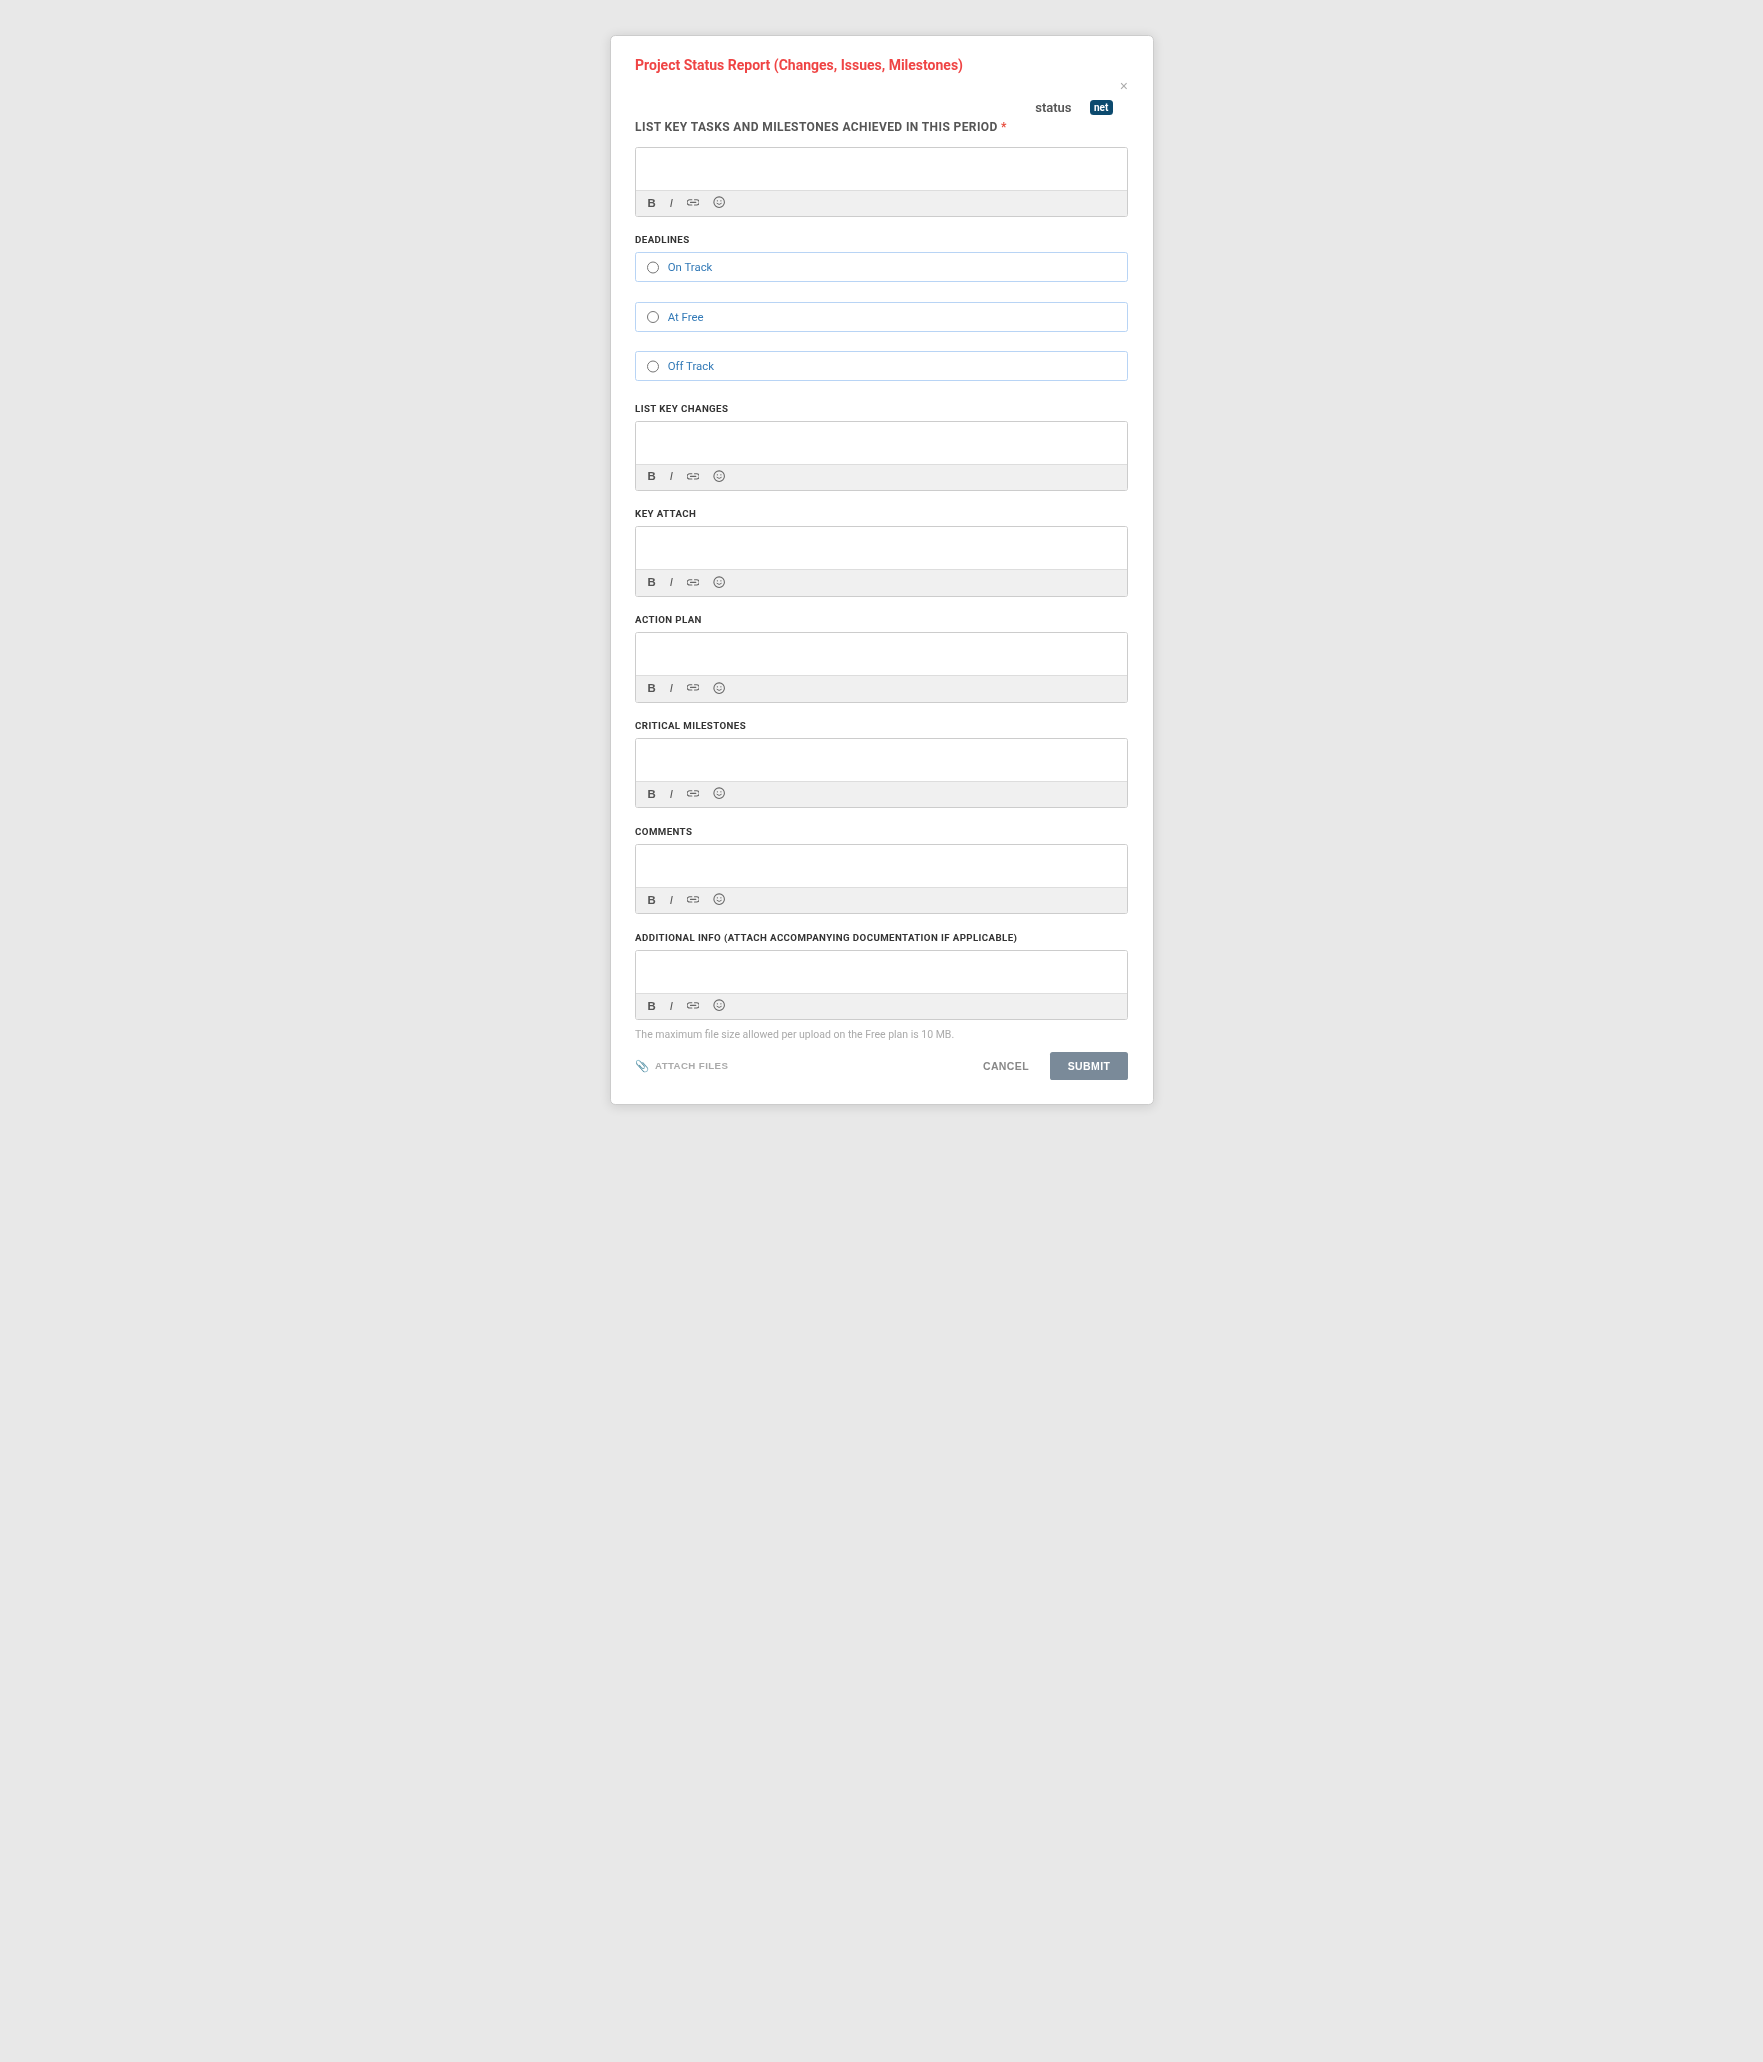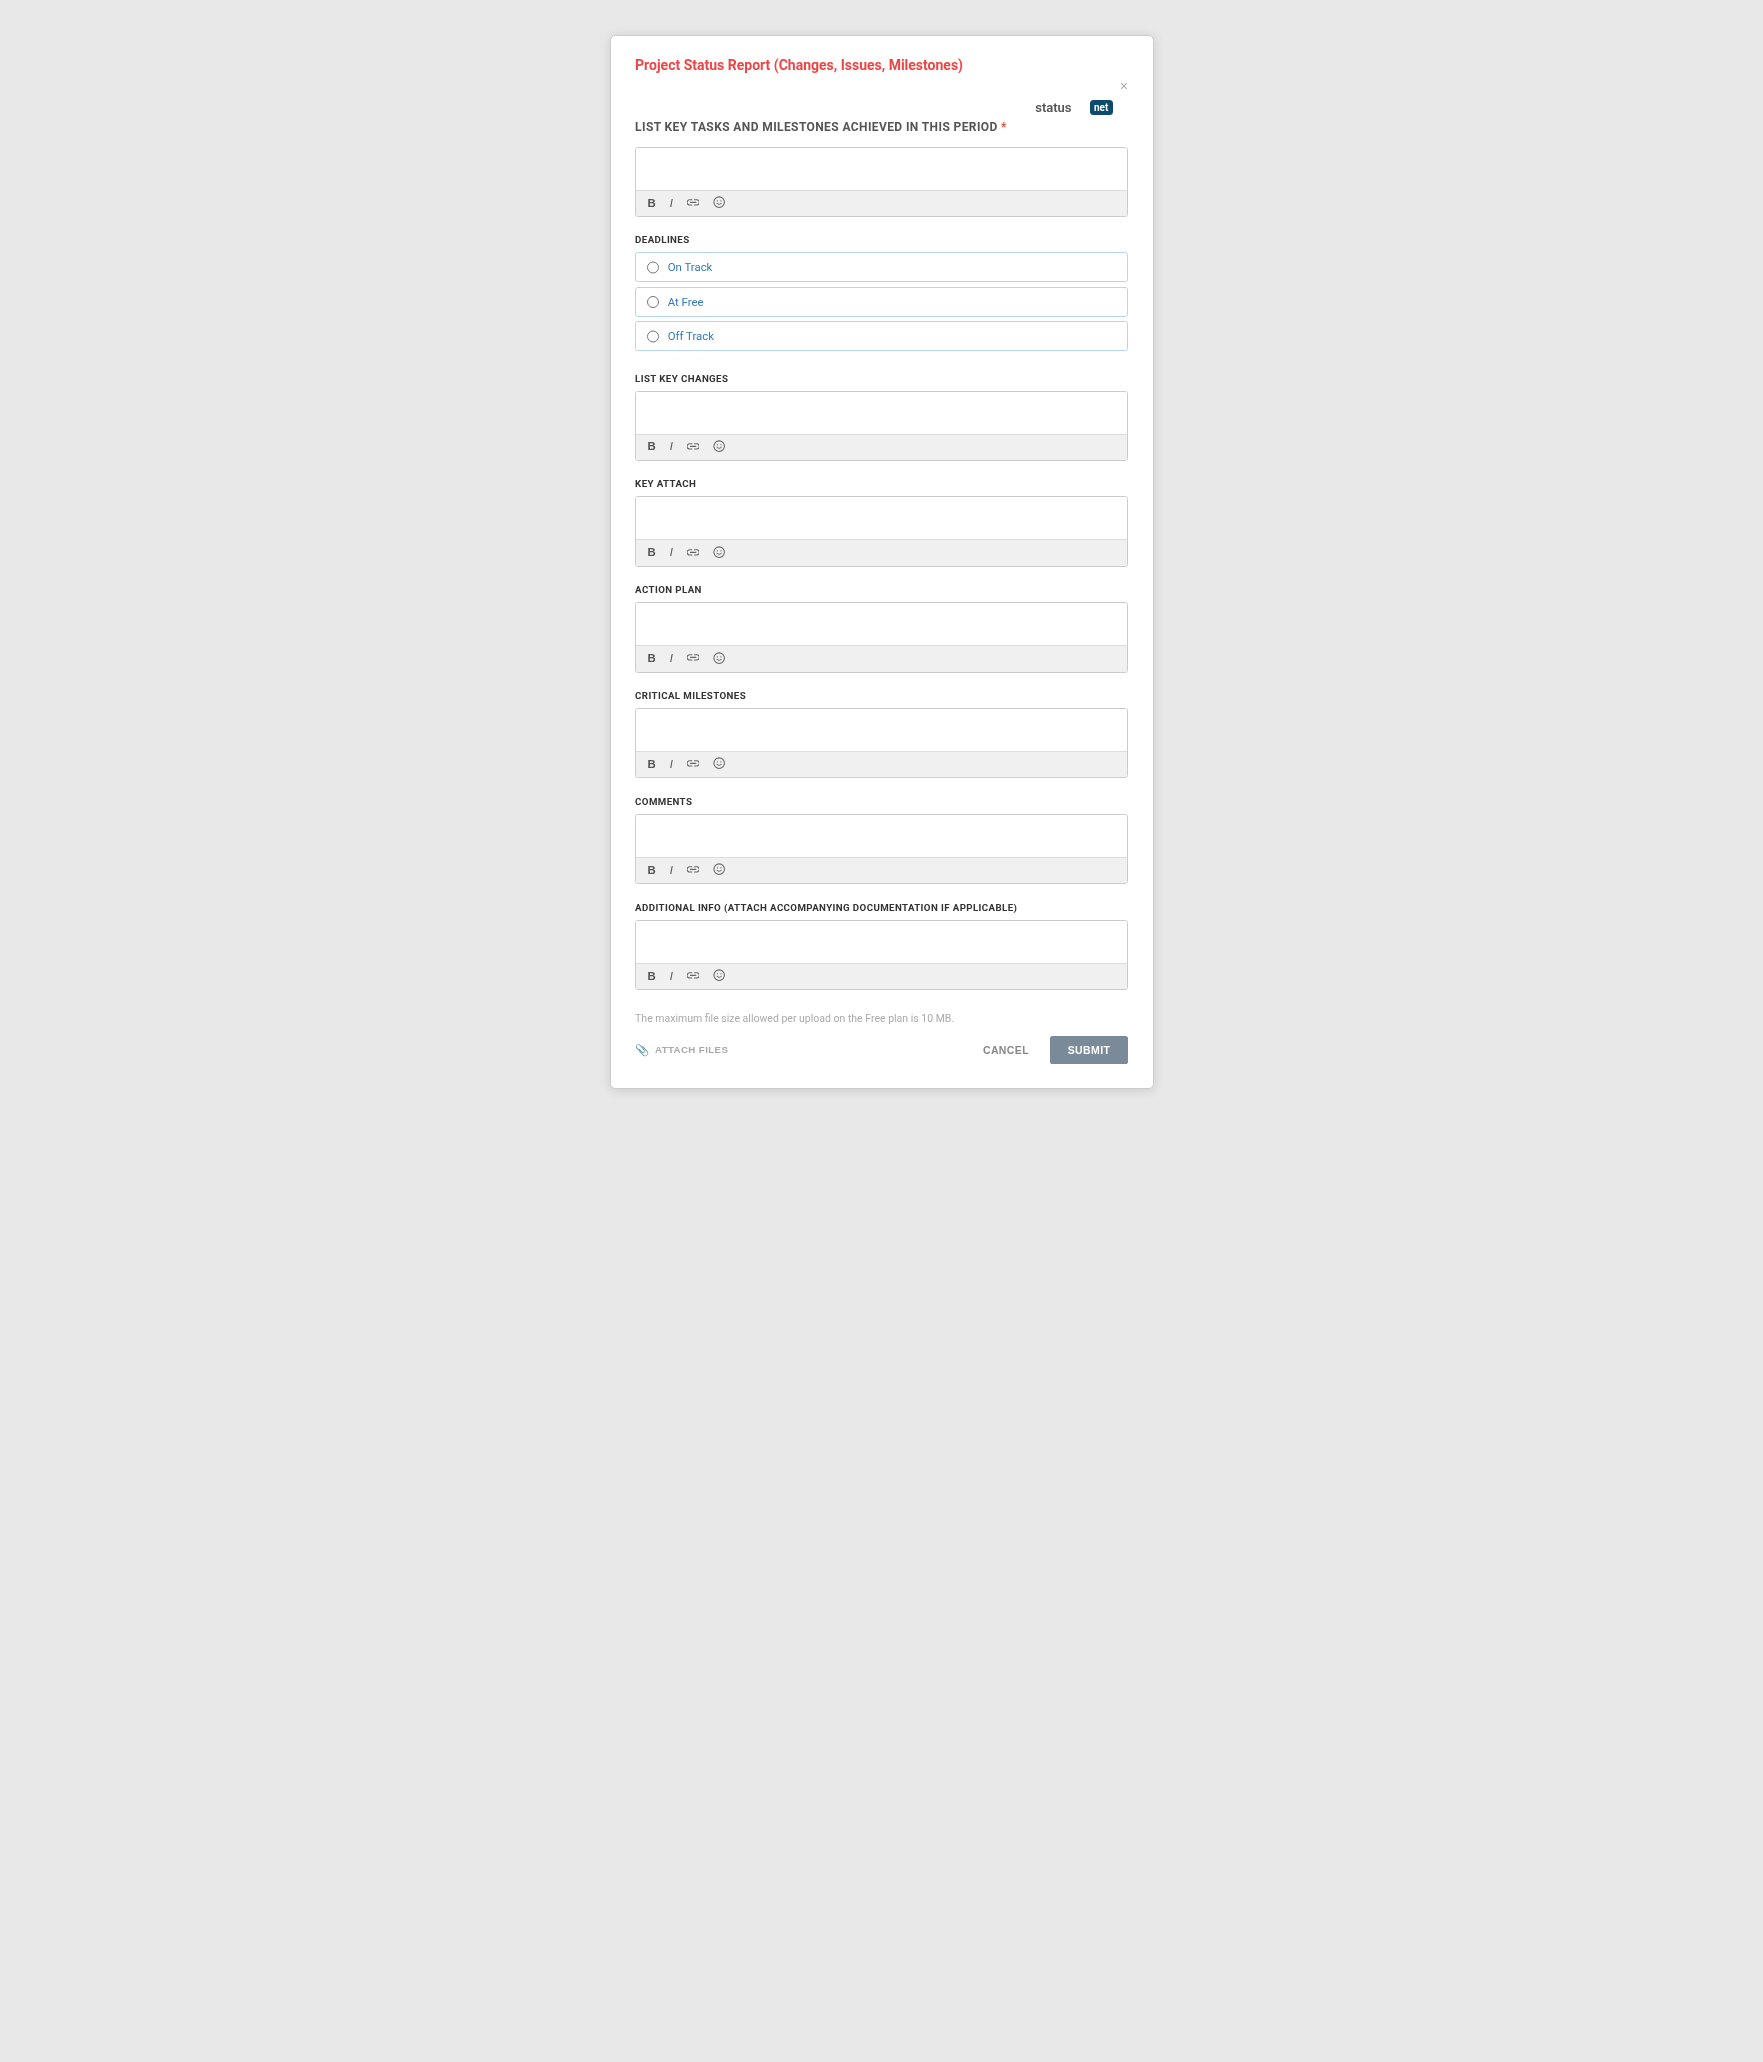--- a/index.html
+++ b/index.html
@@ -113,21 +113,21 @@
       font-size: 9.7px;
       font-weight: 700;
       color: #333;
       letter-spacing: 0.4px;
       margin-bottom: 7px;
       margin-top: 17.6px;
     }
     .radio-group {
       display: flex;
       flex-direction: column;
-      gap: 1px;
+      gap: 16px;
     }
     .radio-option {
       display: flex;
       align-items: center;
       border: 0.9px solid #b8d4f5;
       border-radius: 2.6px;
       padding: 7px 10.5px;
       margin-bottom: 3.5px;
       cursor: pointer;
       background: #fff;
@@ -140,21 +140,21 @@
       cursor: pointer;
     }
     .radio-label {
       font-size: 11.4px;
       color: #337ab7;
       cursor: pointer;
     }
     .file-size-note {
       font-size: 10.5px;
       color: #aaa;
-      margin-top: 22px;
+      margin-top: 8px;
       margin-bottom: 10.5px;
     }
     .form-footer {
       display: flex;
       justify-content: space-between;
       align-items: center;
       margin-top: 7px;
     }
     .attach-files-btn {
       display: flex;

